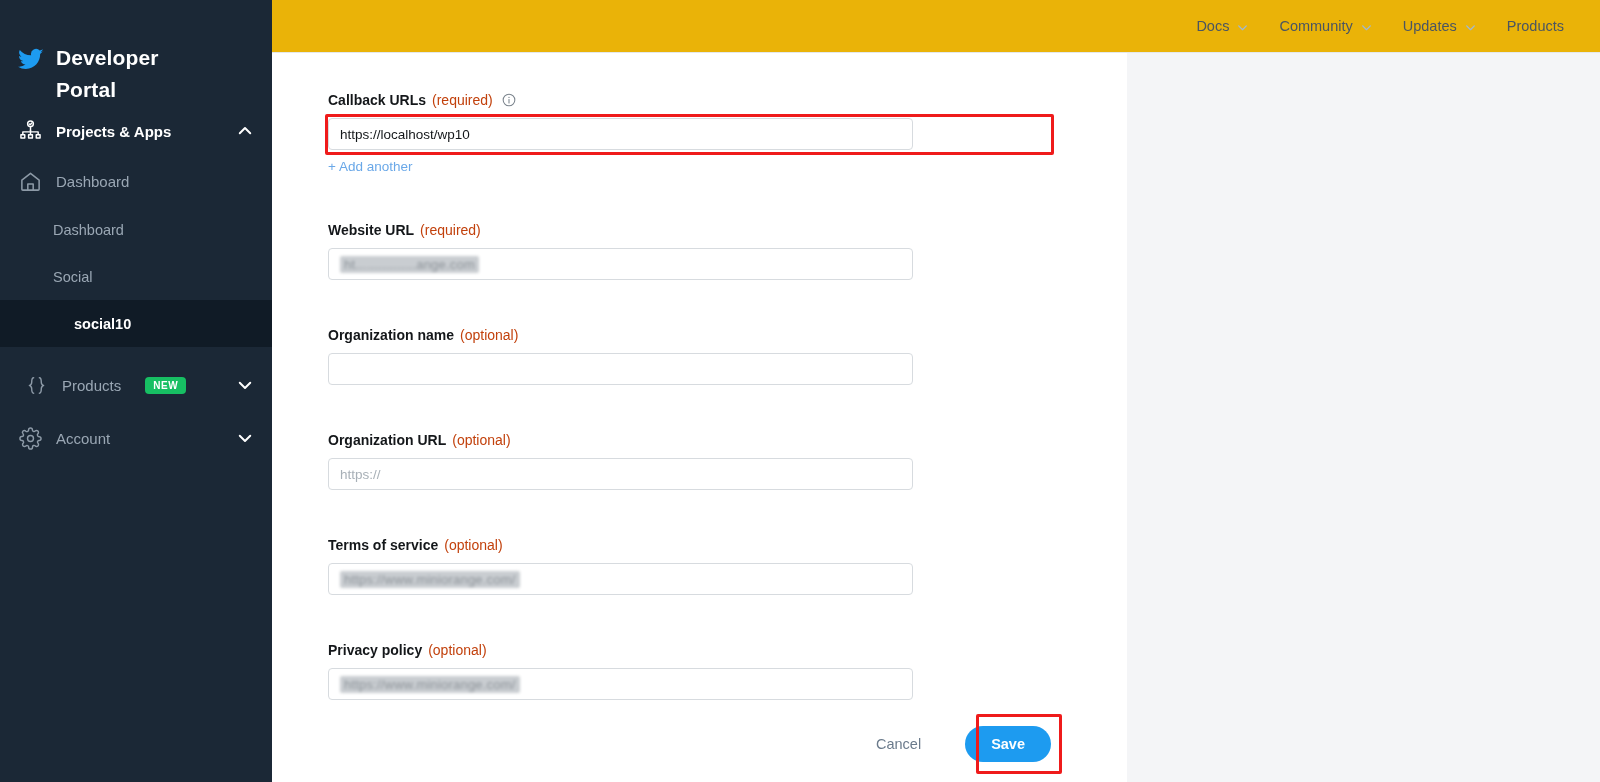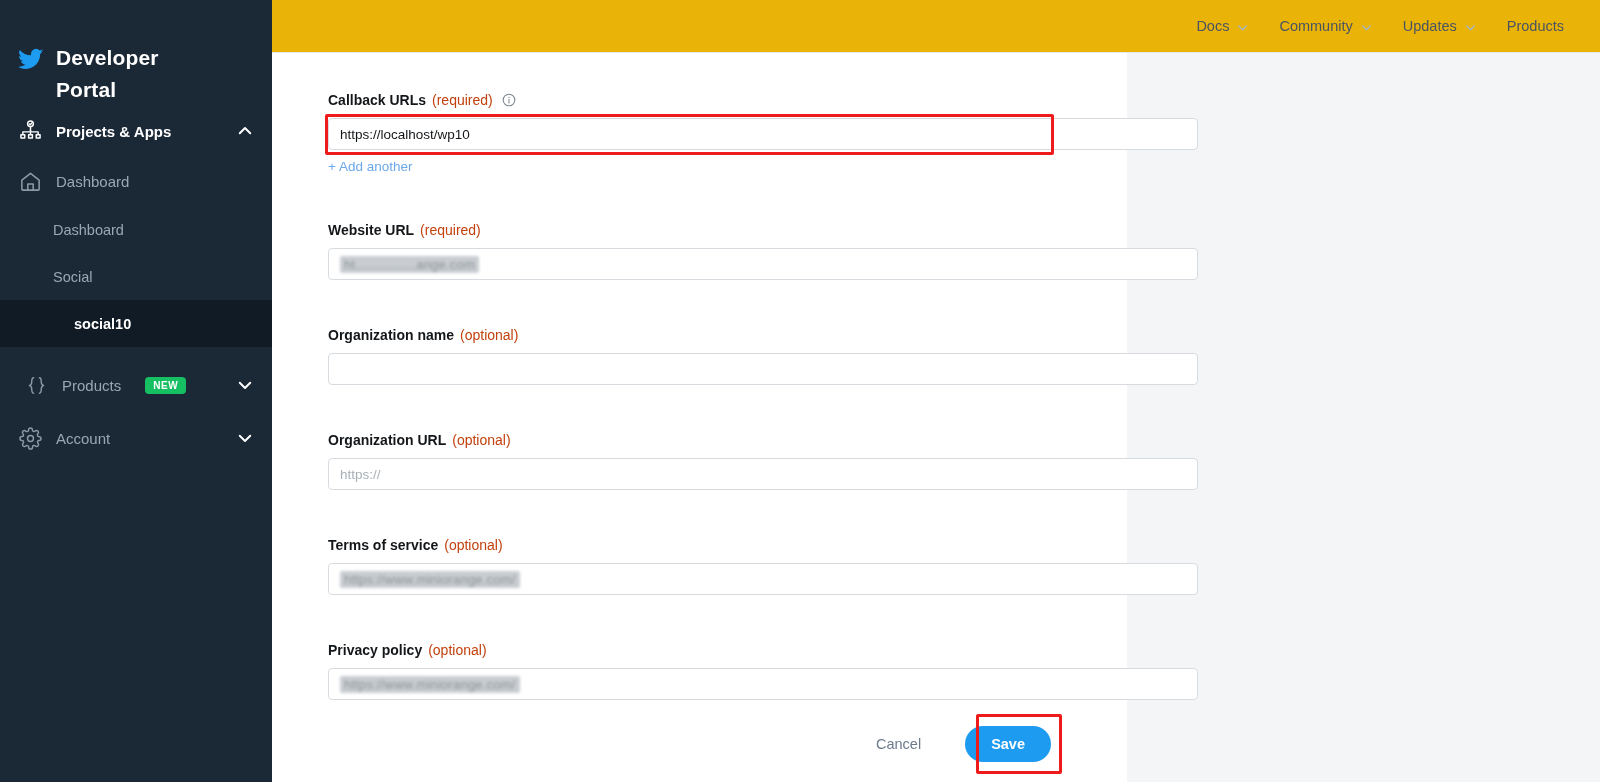--- a/index.html
+++ b/index.html
@@ -177,21 +177,21 @@
     gap: 6px;
     line-height: 18px;
   }
   .field-label .optionality {
     font-weight: normal;
     color: #c2410c;
   }
   .info-icon { width: 14px; height: 14px; flex: 0 0 14px; margin-left: 3px; }
 
   .input {
-    width: 870px;
+    width: 585px;
     height: 32px;
     border: 1px solid #d7dbdf;
     border-radius: 4px;
     padding: 0 11px;
     font-size: 13.5px;
     font-family: "Liberation Sans", sans-serif;
     color: #14171a;
     background: #ffffff;
     outline: none;
     display: flex;

